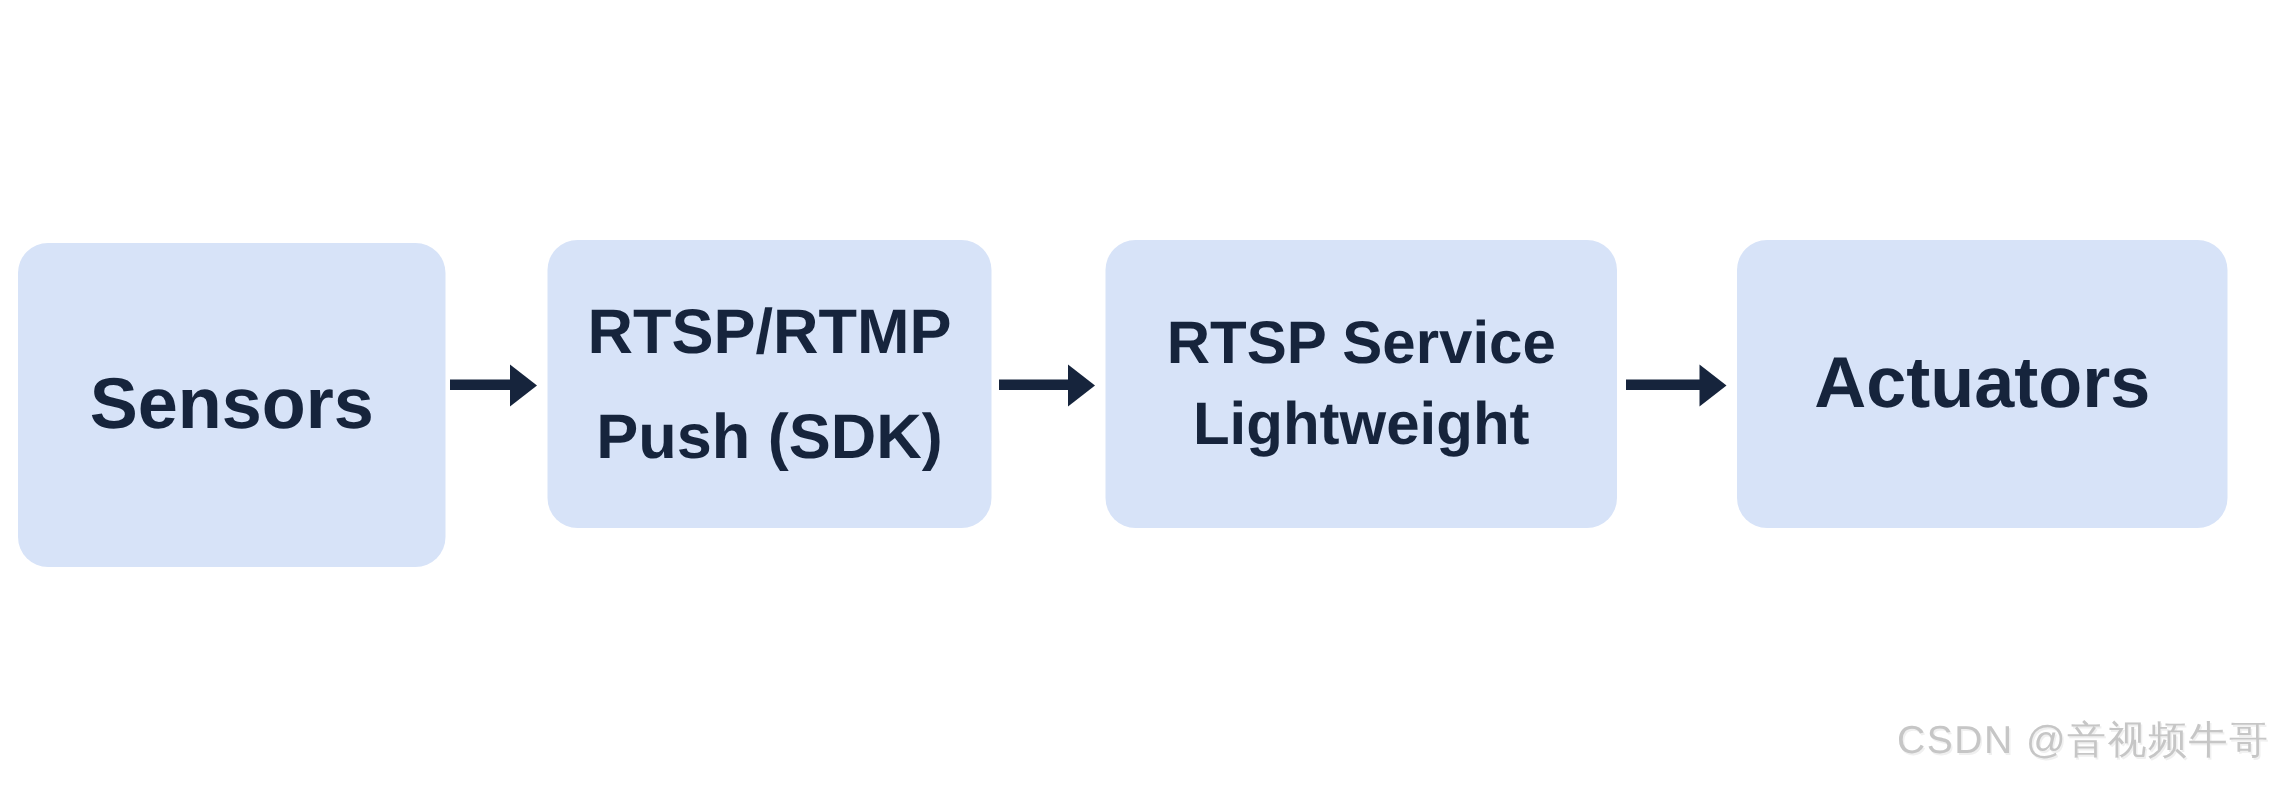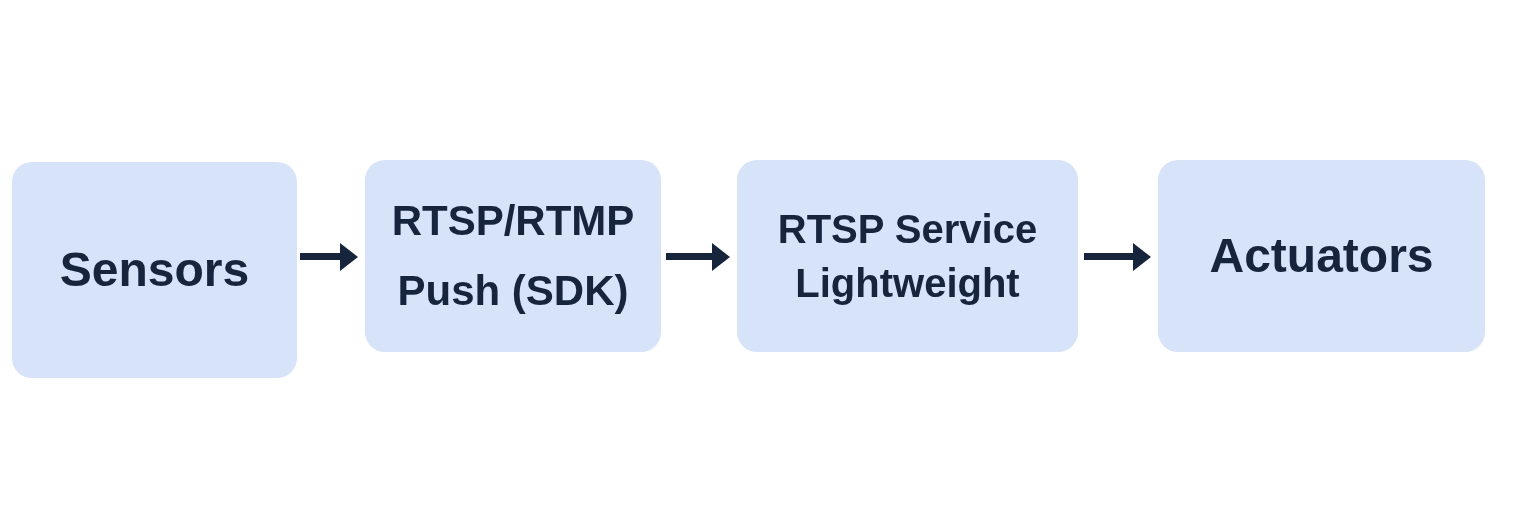--- a/index.html
+++ b/index.html
@@ -111,14 +111,15 @@
 
   <div class="arrow arrow-3">
     <div class="shaft"></div>
     <div class="head"></div>
   </div>
 
   <div class="node node-4">
     <div class="line">Actuators</div>
   </div>
 
+  <div class="watermark">CSDN @音视频牛哥</div>
 
 </div>
 
 </body></html>

